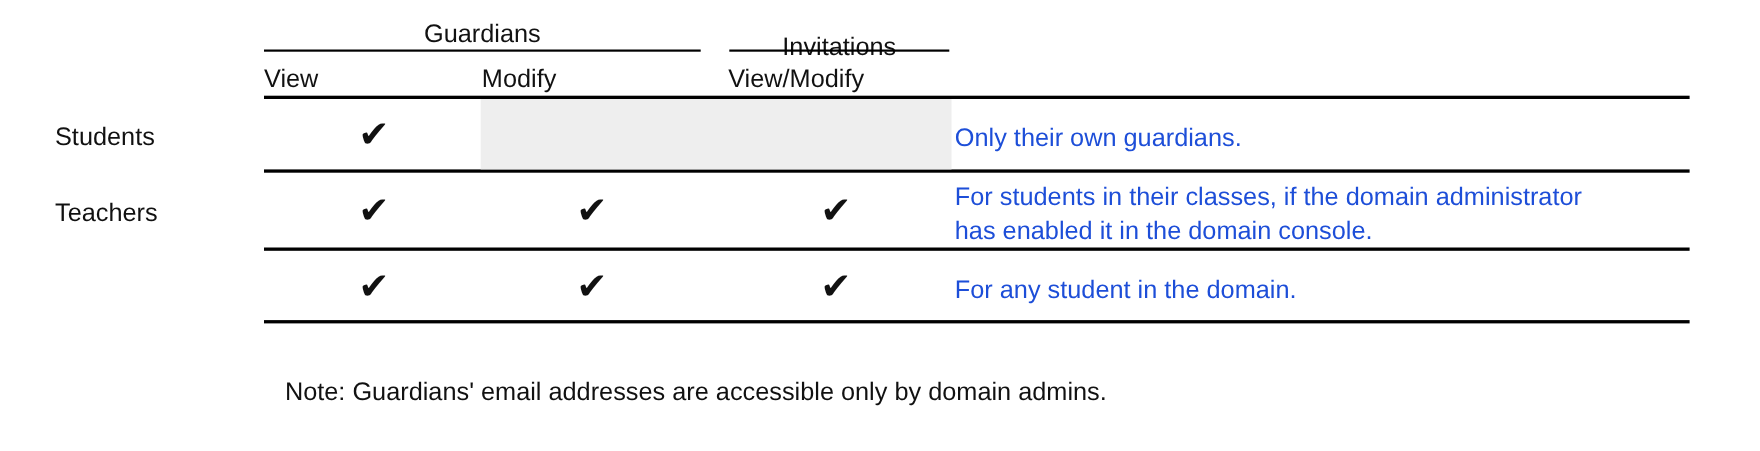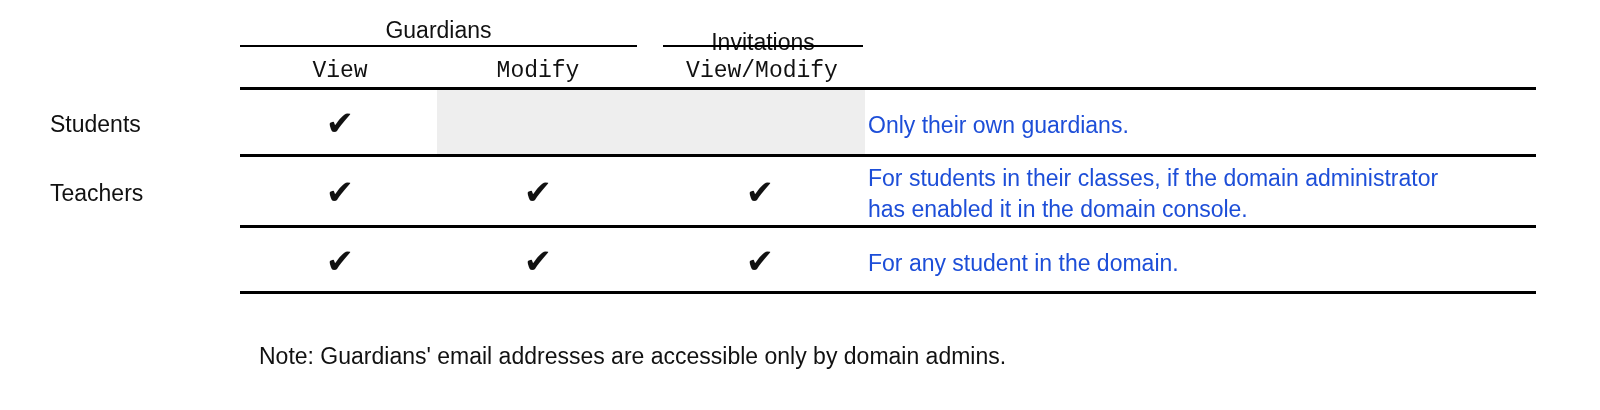--- a/index.html
+++ b/index.html
@@ -39,23 +39,22 @@
     line-height: 28px;
     text-align: center;
     color: #111111;
   }
 
   
   .sub-label {
     position: absolute;
     font-size: 23px;
     line-height: 28px;
-    text-align: center;
+    text-align: left;
     color: #111111;
-    font-family: Liberation Mono, monospace;
   }
 
   
   .row-label {
     position: absolute;
     left: 50px;
     font-size: 23px;
     line-height: 28px;
     color: #111111;
     white-space: pre;

